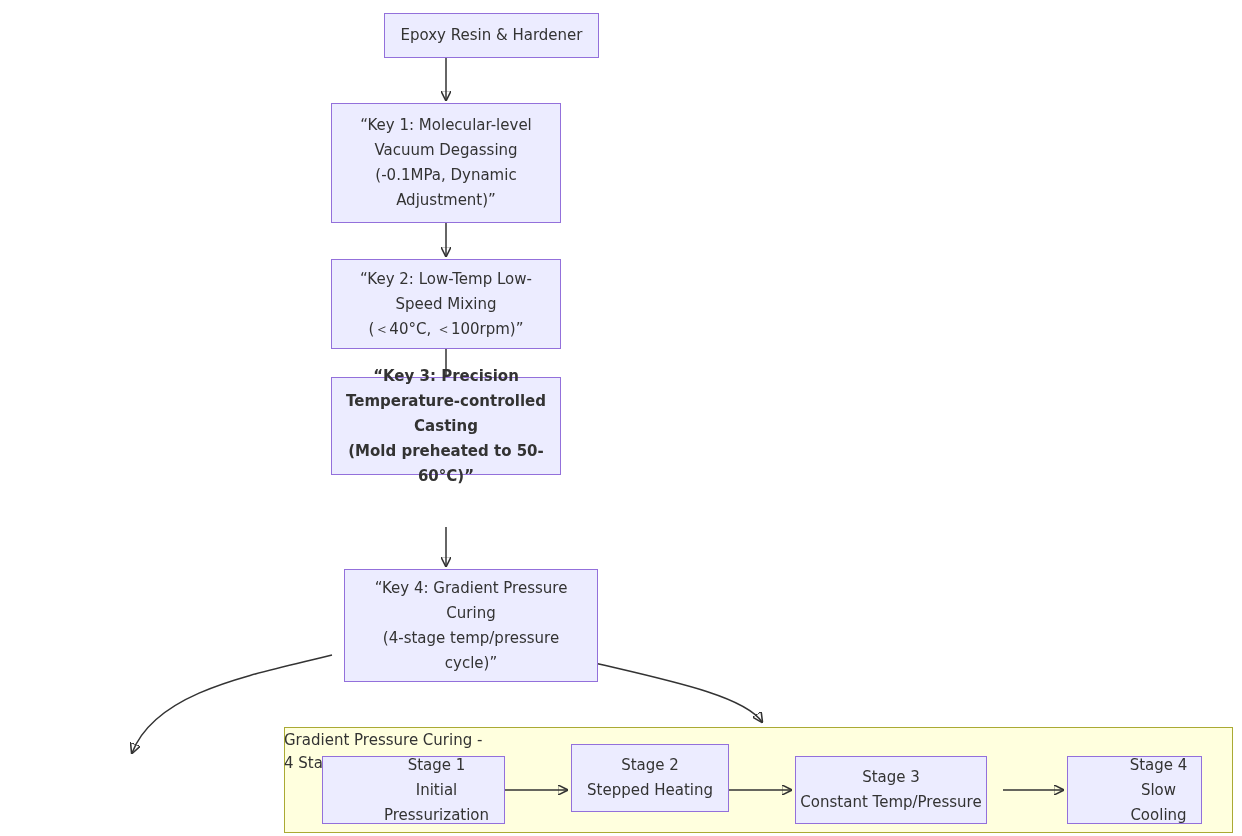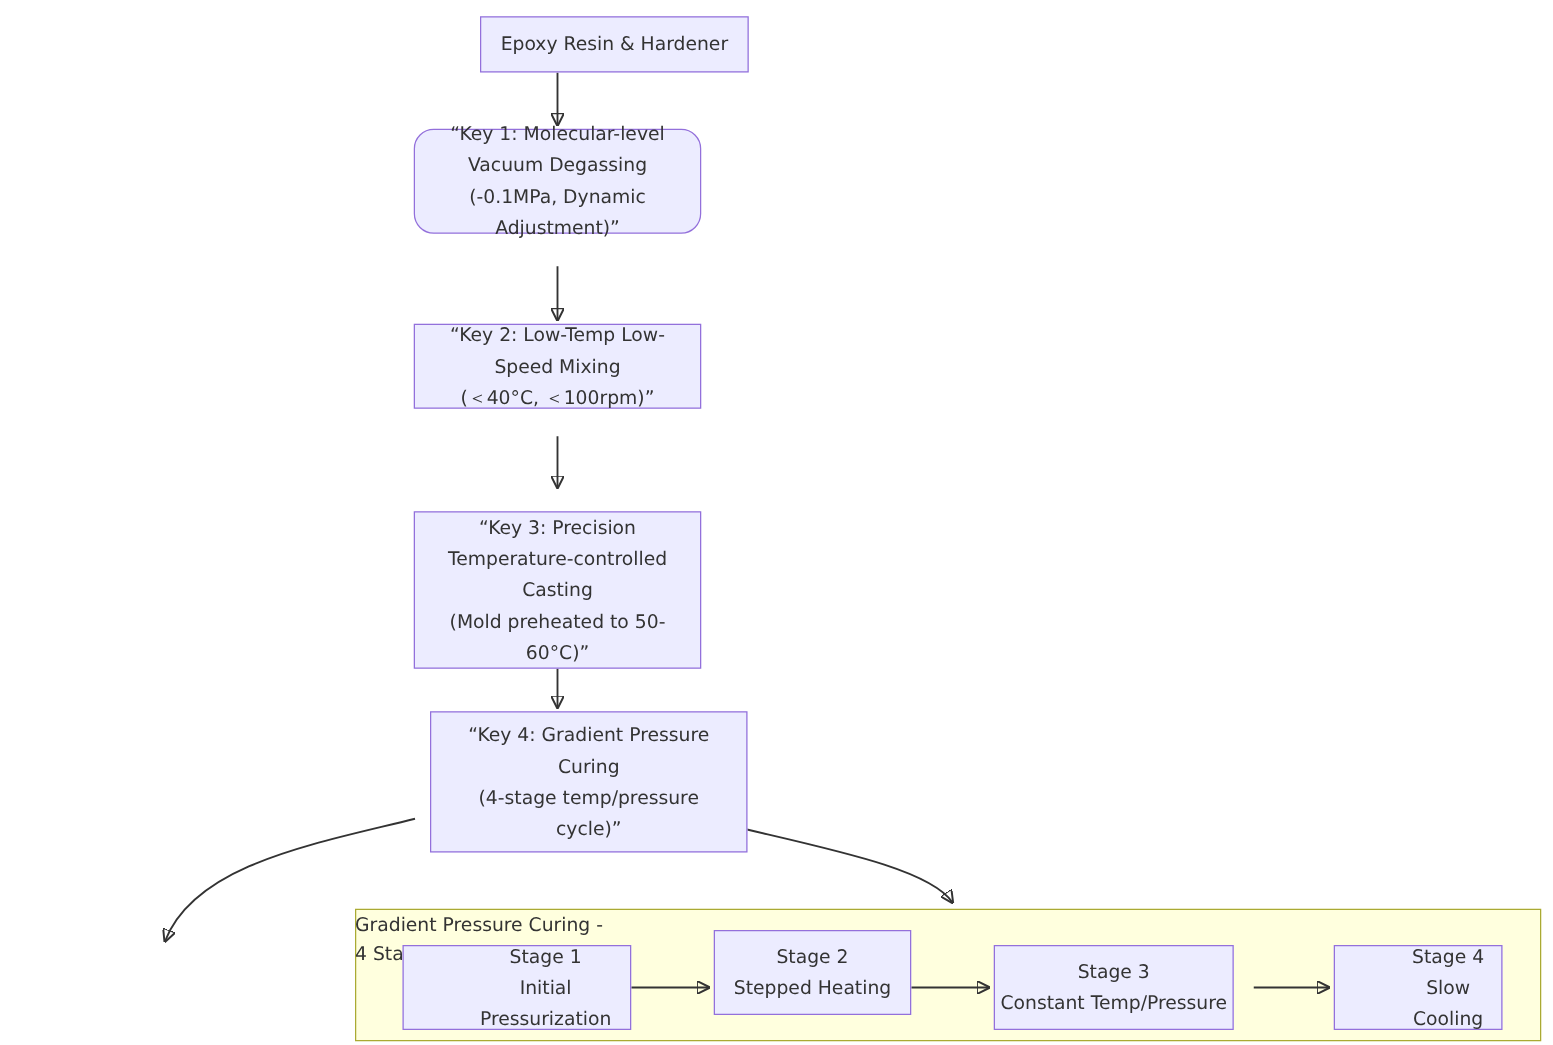--- a/index.html
+++ b/index.html
@@ -82,30 +82,30 @@
     <path d="M446,527 L446,566" marker-end="url(#arrow)"></path>
     <path d="M332,655 C252,675 156,691 132,753" marker-end="url(#arrow)"></path>
     <path d="M562,655 C645,676 742,692 762,722" marker-end="url(#arrow)"></path>
     <path d="M505,790 L567,790" marker-end="url(#arrow)"></path>
     <path d="M729,790 L791,790" marker-end="url(#arrow)"></path>
     <path d="M1003,790 L1063,790" marker-end="url(#arrow)"></path>
   </svg>
 
   <div class="node" style="left:344px; top:13px; width:215px; height:45px;margin-left:40px;">Epoxy Resin &amp; Hardener</div>
 
-  <div class="node" style="left:331px; top:103px; width:230px; height:84px;border-radius:16px;">“Key 1: Molecular-level
+  <div class="node" style="left:331px; top:103px; width:230px; height:120px;">“Key 1: Molecular-level
 Vacuum Degassing
 (-0.1MPa, Dynamic
 Adjustment)”</div>
 
-  <div class="node" style="left:331px; top:259px; width:230px; height:68px;">“Key 2: Low-Temp Low-
+  <div class="node" style="left:331px; top:259px; width:230px; height:90px;">“Key 2: Low-Temp Low-
 Speed Mixing
 (＜40°C, ＜100rpm)”</div>
 
-  <div class="node" style="left:331px; top:409px; width:230px; height:126px;">“Key 3: Precision
+  <div class="node" style="left:331px; top:377px; width:230px; height:98px;font-weight:bold;">“Key 3: Precision
 Temperature-controlled
 Casting
 (Mold preheated to 50-
 60°C)”</div>
 
   <div class="node" style="left:344px; top:569px; width:254px; height:113px;">“Key 4: Gradient Pressure
 Curing
 (4-stage temp/pressure
 cycle)”</div>
 

